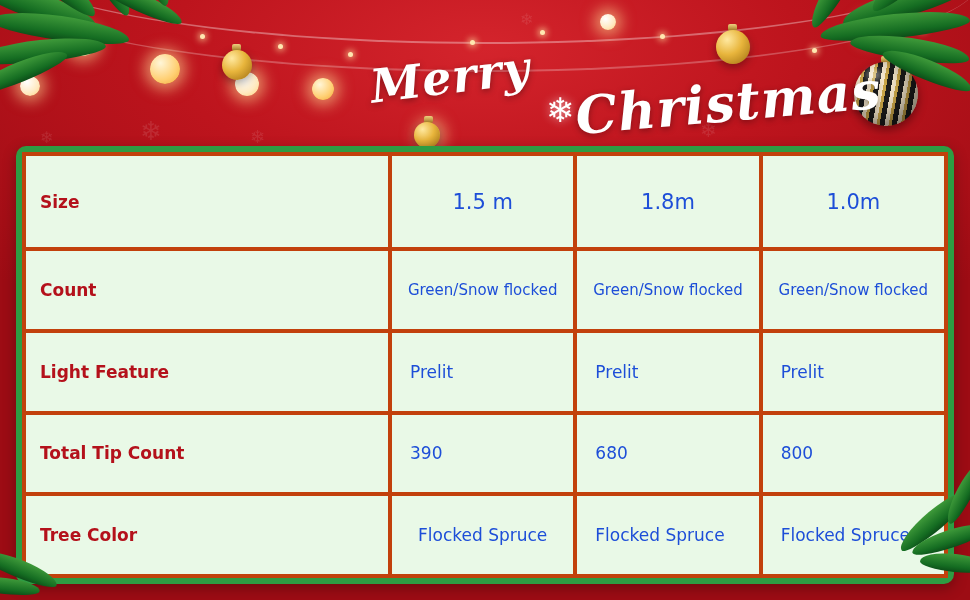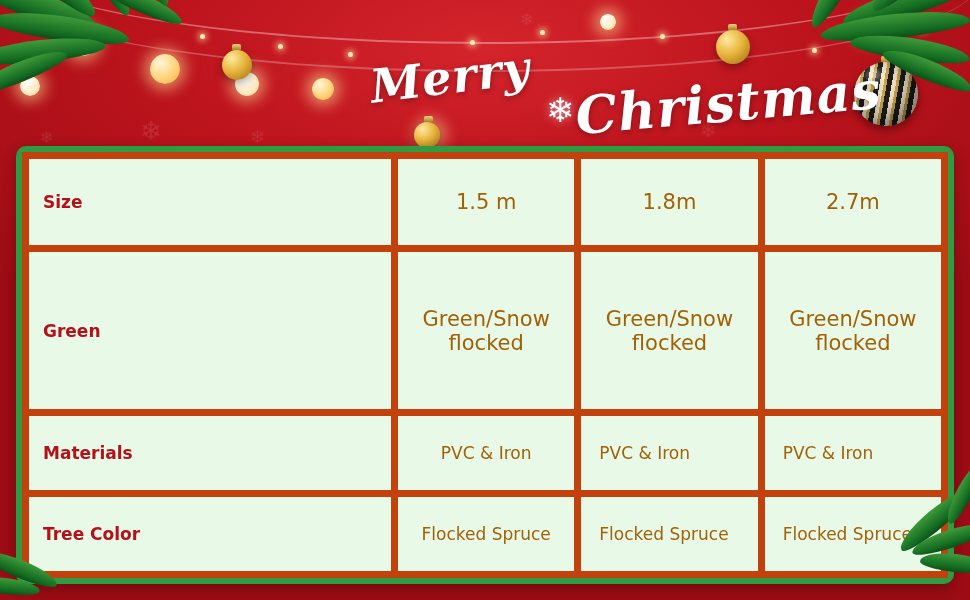--- a/index.html
+++ b/index.html
@@ -170,44 +170,44 @@
     overflow: hidden;
   }
   table.spec {
     width: 100%;
     height: 100%;
     border-collapse: collapse;
     background: #e9f9e7;
     table-layout: fixed;
   }
   table.spec td {
-    border: 7px solid #c2410c;
+    border: 4px solid #c2410c;
     background: #e9f9e7;
     padding: 0 14px;
     vertical-align: middle;
   }
   td.label {
     width: 334px;
     color: #b4111b;
     font-weight: bold;
     font-size: 17px;
     font-family: "DejaVu Sans", sans-serif;
     white-space: nowrap;
   }
   td.val {
-    color: #a16207;
+    color: #1d4ed8;
     font-size: 17px;
     text-align: center;
     font-family: "DejaVu Sans", sans-serif;
   }
   tr.size-row td.val {
     font-size: 21px;
   }
   tr.color-row td.val {
-    font-size: 21px;
+    font-size: 15px;
   }
   td.val.l { text-align: left; padding-left: 18px; }
 
   
   .corner-pine {
     position: absolute;
     right: -6px;
     bottom: -10px;
     width: 120px;
     height: 120px;
@@ -289,33 +289,39 @@
     <div class="christmas">Christmas</div>
   </div>
 
   <div class="table-wrap">
     <table class="spec">
       <tbody>
         <tr class="size-row">
           <td class="label">Size</td>
           <td class="val">1.5 m</td>
           <td class="val">1.8m</td>
-          <td class="val">2.7m</td>
+          <td class="val">1.0m</td>
         </tr>
         <tr class="color-row">
-          <td class="label">Green</td>
+          <td class="label">Count</td>
           <td class="val">Green/Snow flocked</td>
           <td class="val">Green/Snow flocked</td>
           <td class="val">Green/Snow flocked</td>
         </tr>
         <tr>
-          <td class="label">Materials</td>
-          <td class="val">PVC &amp; Iron</td>
-          <td class="val l">PVC &amp; Iron</td>
-          <td class="val l">PVC &amp; Iron</td>
+          <td class="label">Light Feature</td>
+          <td class="val l">Prelit</td>
+          <td class="val l">Prelit</td>
+          <td class="val l">Prelit</td>
+        </tr>
+        <tr>
+          <td class="label">Total Tip Count</td>
+          <td class="val l">390</td>
+          <td class="val l">680</td>
+          <td class="val l">800</td>
         </tr>
         <tr>
           <td class="label">Tree Color</td>
           <td class="val">Flocked Spruce</td>
           <td class="val l">Flocked Spruce</td>
           <td class="val l">Flocked Spruce</td>
         </tr>
       </tbody>
     </table>
   </div>

